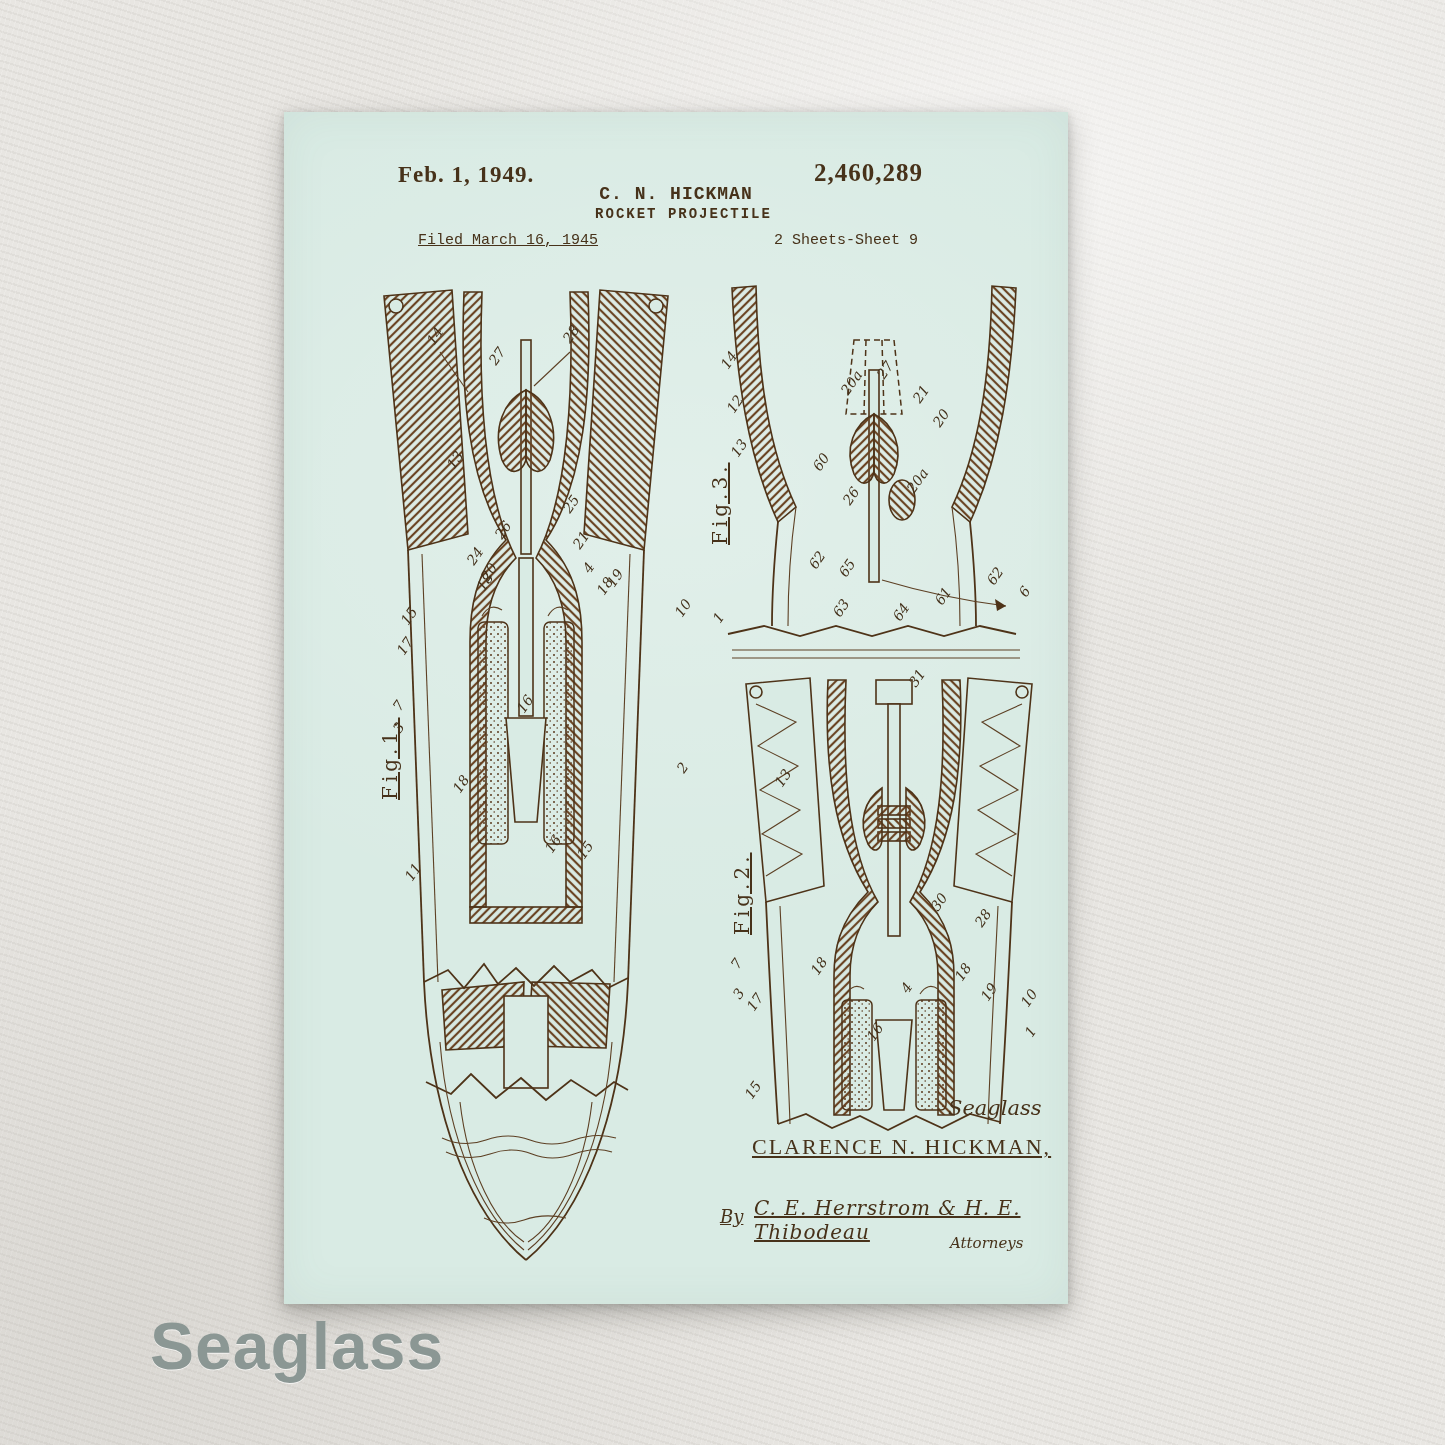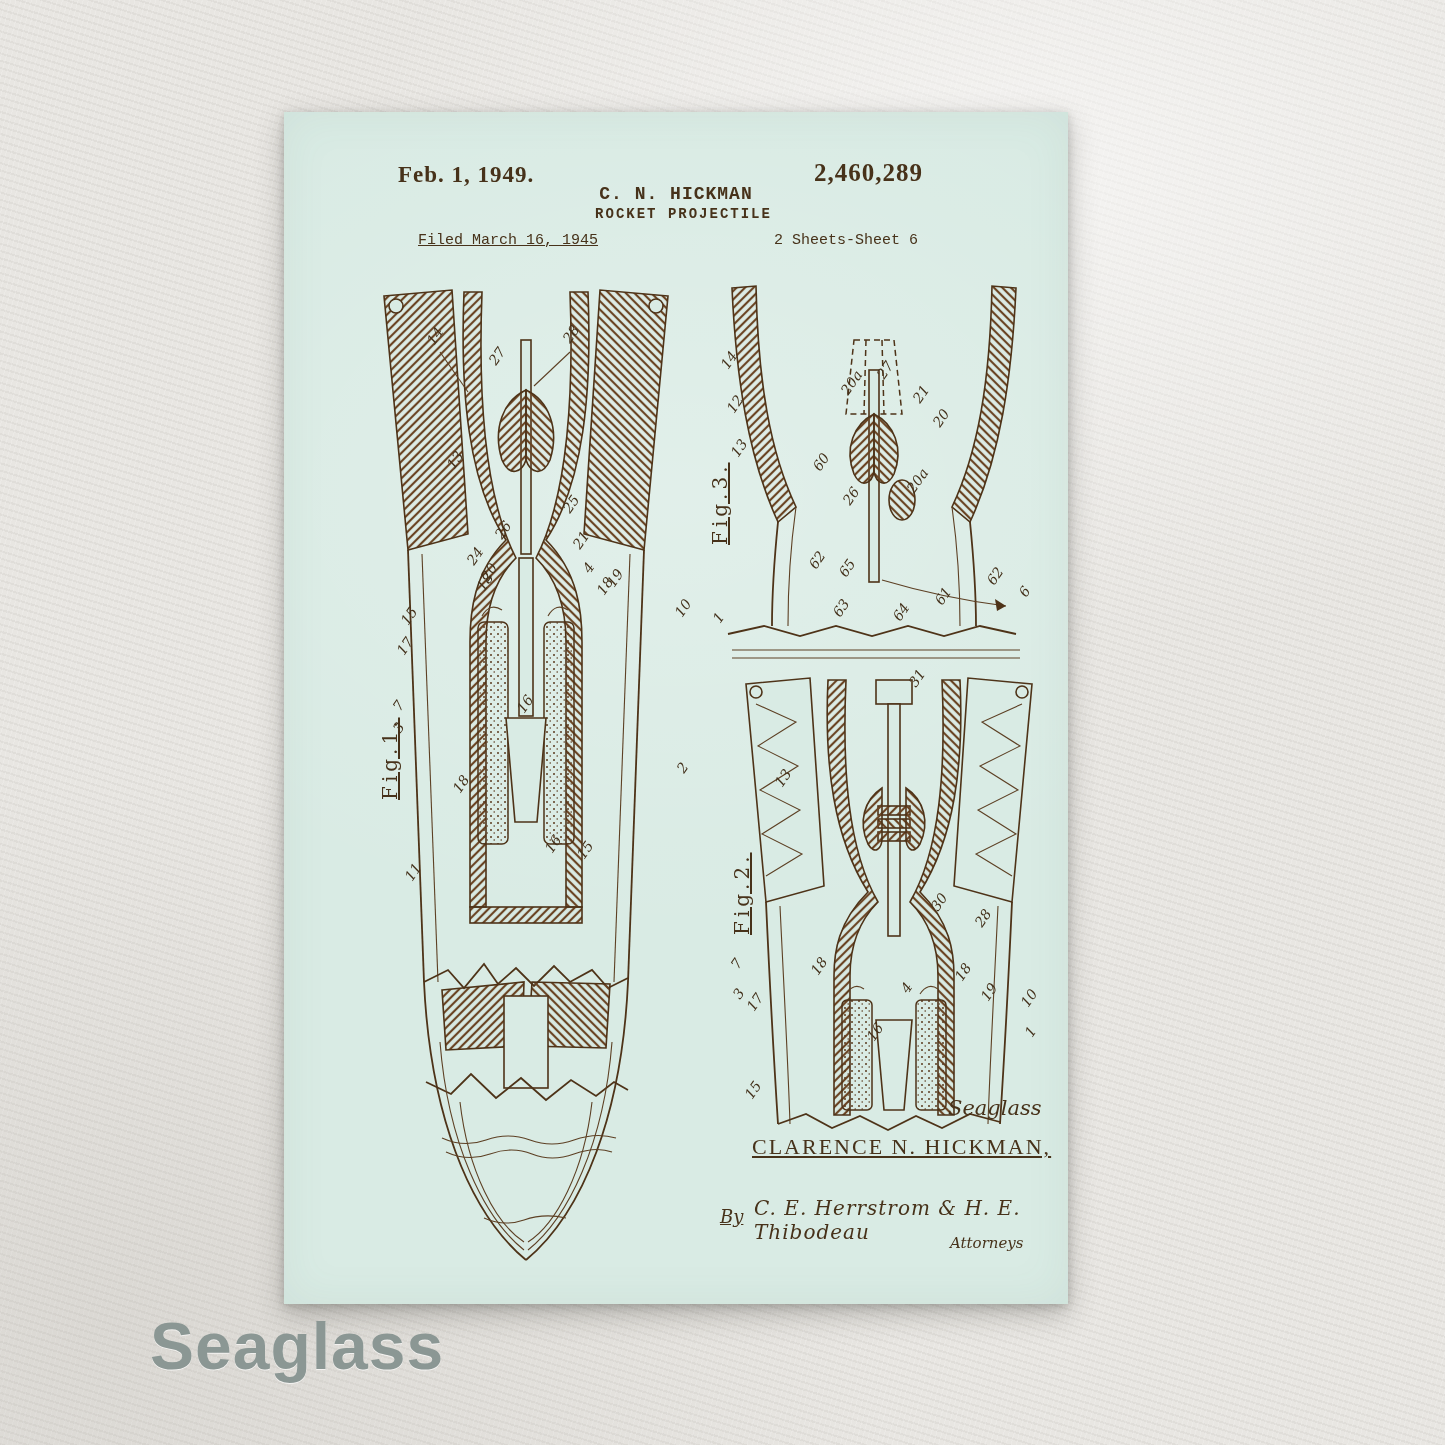--- a/index.html
+++ b/index.html
@@ -29,21 +29,21 @@
   .p-sheets  { right:150px; top:120px; font:15px "Liberation Mono", monospace; }
 
   .fig-label { transform:rotate(-90deg); transform-origin:left top; font:20px "DejaVu Serif", serif;
                letter-spacing:4px; text-decoration:underline; white-space:nowrap; color:#4e3318; }
 
   .fig-svg { position:absolute; }
 
   .f-inv  { left:664px; top:984px;  font:italic 21px "DejaVu Serif", serif; }
   .f-name { left:468px; top:1022px; font:22px "Liberation Serif", serif; letter-spacing:2px;text-decoration:underline; }
   .f-by   { left:436px; top:1094px; font:italic 18px "DejaVu Serif", serif;text-decoration:underline; }
-  .f-sig  { left:470px; top:1084px; font:italic 20px "DejaVu Serif", serif; letter-spacing:1px; }
+  .f-sig  { left:470px; top:1084px; font:italic 20px "DejaVu Serif", serif; letter-spacing:1px;text-decoration:underline; }
   .f-att  { left:666px; top:1122px; font:italic 15px "DejaVu Serif", serif; }
 
   .watermark { position:absolute; left:150px; top:1308px; font:600 66px "Liberation Sans", sans-serif;
                color:#8b9794; letter-spacing:1px; text-shadow:0 1px 0 rgba(255,255,255,.65);text-align:right; }
 
   svg .ln      { fill:none; stroke:#4e3318; stroke-width:1.8; }
   svg .ln-thin { fill:none; stroke:#5d4024; stroke-width:1.1; }
   svg .hatched  { stroke:#4e3318; stroke-width:1.6; }
   svg .hatched2 { stroke:#4e3318; stroke-width:1.6; }
   svg .stip     { stroke:#4e3318; stroke-width:1.5; }
@@ -72,21 +72,21 @@
 
 <div class="wall">
 
   <div class="poster">
 
     <div class="p-date">Feb. 1, 1949.</div>
     <div class="p-inventor">C. N. HICKMAN</div>
     <div class="p-number">2,460,289</div>
     <div class="p-title">ROCKET PROJECTILE</div>
     <div class="p-filed">Filed March 16, 1945</div>
-    <div class="p-sheets">2 Sheets-Sheet 6</div>
+    <div class="p-sheets">2 Sheets-Sheet 9</div>
 
     <div class="fig-label" style="left:94px;top:688px">Fig.1.</div>
     <div class="fig-label" style="left:424px;top:433px">Fig.3.</div>
     <div class="fig-label" style="left:446px;top:823px">Fig.2.</div>
 
     <svg class="fig-svg" style="left:72px;top:170px" width="345" height="990" viewBox="0 0 345 990">
       <g>
         <polygon class="hatched" fill="url(#hatchA)" points="28,14 96,8 112,252 52,268"></polygon>
         <circle class="fillbg" cx="40" cy="24" r="7"></circle>
         <polygon class="hatched2" fill="url(#hatchB)" points="312,14 244,8 228,252 288,268"></polygon>

